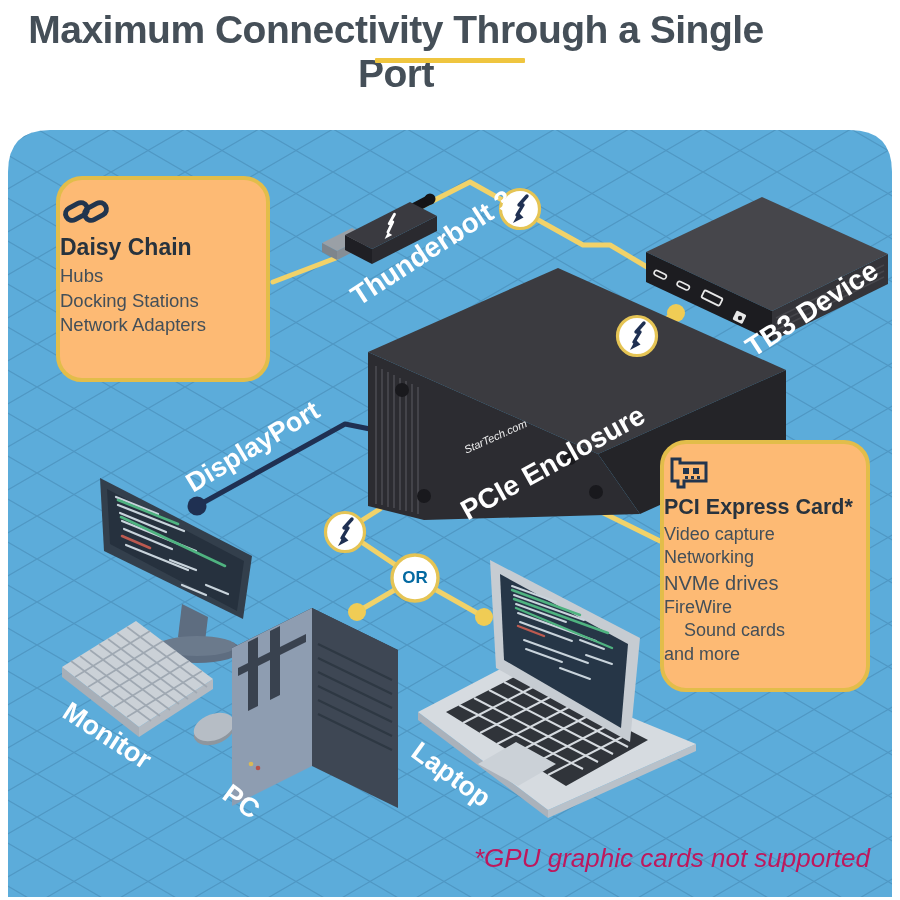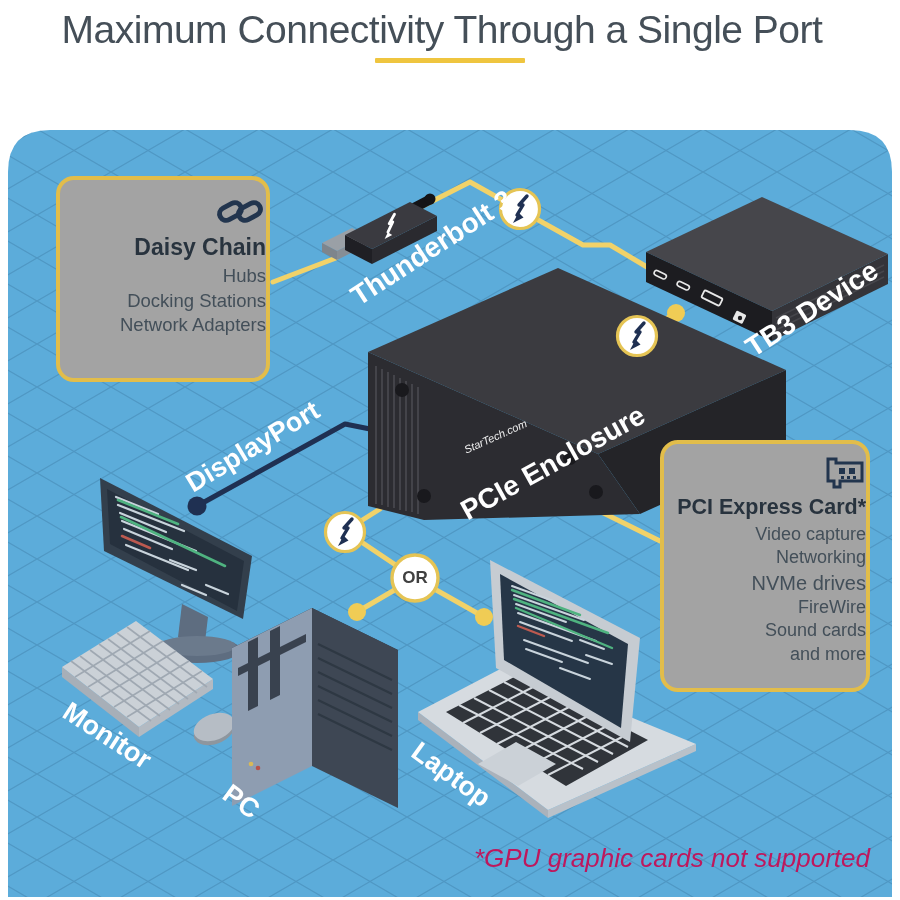--- a/index.html
+++ b/index.html
@@ -1,33 +1,33 @@
 <!DOCTYPE html>
 <html><head>
 <meta charset="utf-8">
 <style>
   html,body{margin:0;padding:0;}
   body{width:900px;height:900px;position:relative;background:#ffffff;
        font-family:"Liberation Sans", sans-serif;overflow:hidden;}
   .title{position:absolute;top:8px;left:0;width:792px;text-align:center;
-         font-size:39px;font-weight:400;color:#454F58;letter-spacing:-0.5px;margin-left:46px;}
+         font-size:39px;font-weight:700;color:#454F58;letter-spacing:-0.5px;}
   .title-underline{position:absolute;top:58px;left:50%;transform:translateX(-50%);
          width:150px;height:5px;background:#EFC53F;border-radius:1px;}
   svg.scene{position:absolute;left:0;top:0;}
-  .callout{position:absolute;background:#a3a3a3;border:4px solid #E2BD4A;
-           border-radius:18px;text-align:right;box-sizing:border-box;color:#3A4750;}
+  .callout{position:absolute;background:#fdba74;border:4px solid #E2BD4A;
+           border-radius:26px;text-align:left;box-sizing:border-box;color:#3A4750;}
   .callout .c-icon{margin-top:14px;}
   .callout .c-title{font-size:23px;font-weight:700;color:#28333E;margin:2px 0 3px 0;}
   .callout .c-item{font-size:18.5px;line-height:1.33;color:#434F59;}
   .rlabel{position:absolute;color:#FFFFFF;font-weight:700;white-space:nowrap;
           transform:translate(-50%,-50%) rotate(var(--r));}
   .footnote{position:absolute;right:30px;top:843px;color:#be185d;font-style:italic;
             font-size:26px;font-weight:400;}
   .or-label{position:absolute;left:415px;top:578px;transform:translate(-50%,-50%);
-            font-size:17px;font-weight:700;color:#404040;}
+            font-size:17px;font-weight:700;color:#0369a1;}
 </style>
 </head>
 <body>
 
 <div class="title">Maximum Connectivity Through a Single Port</div>
 <div class="title-underline"></div>
 
 <svg class="scene" width="900" height="900" viewBox="0 0 900 900">
   <defs>
     <pattern id="iso" width="74" height="43" patternUnits="userSpaceOnUse">

